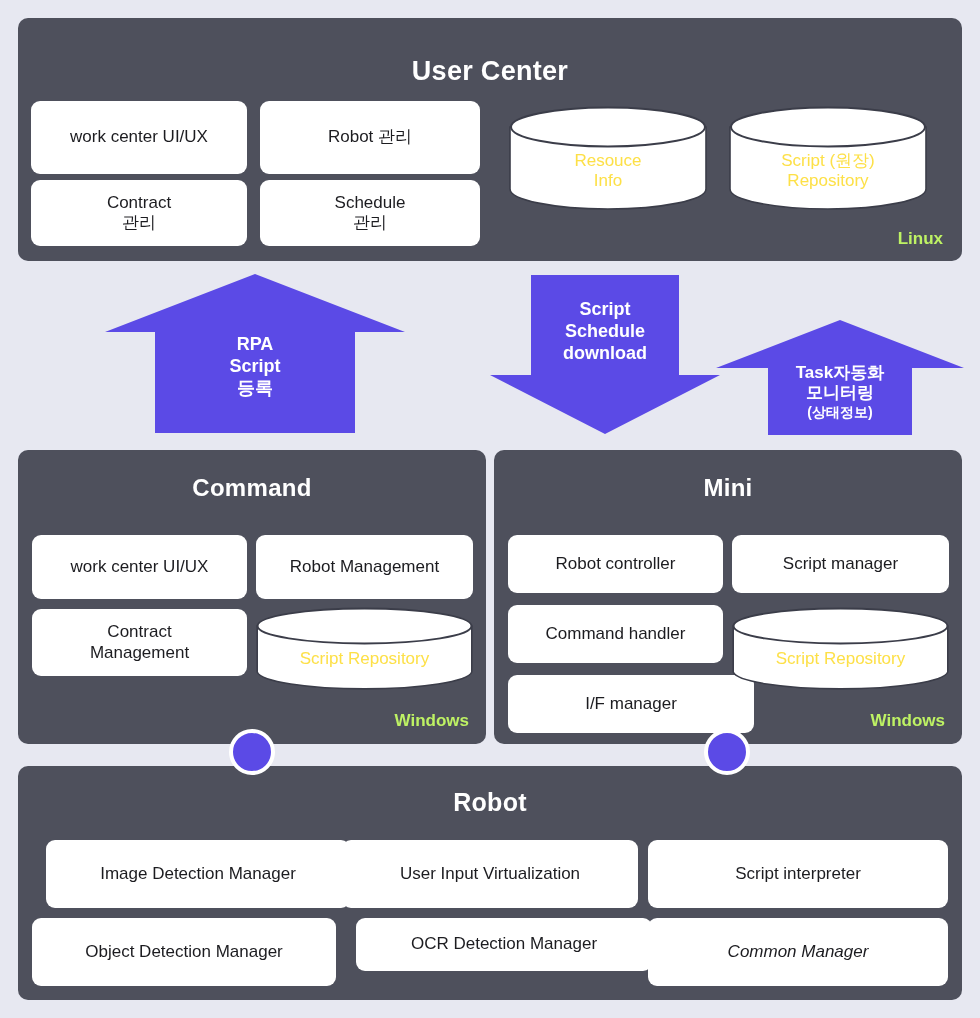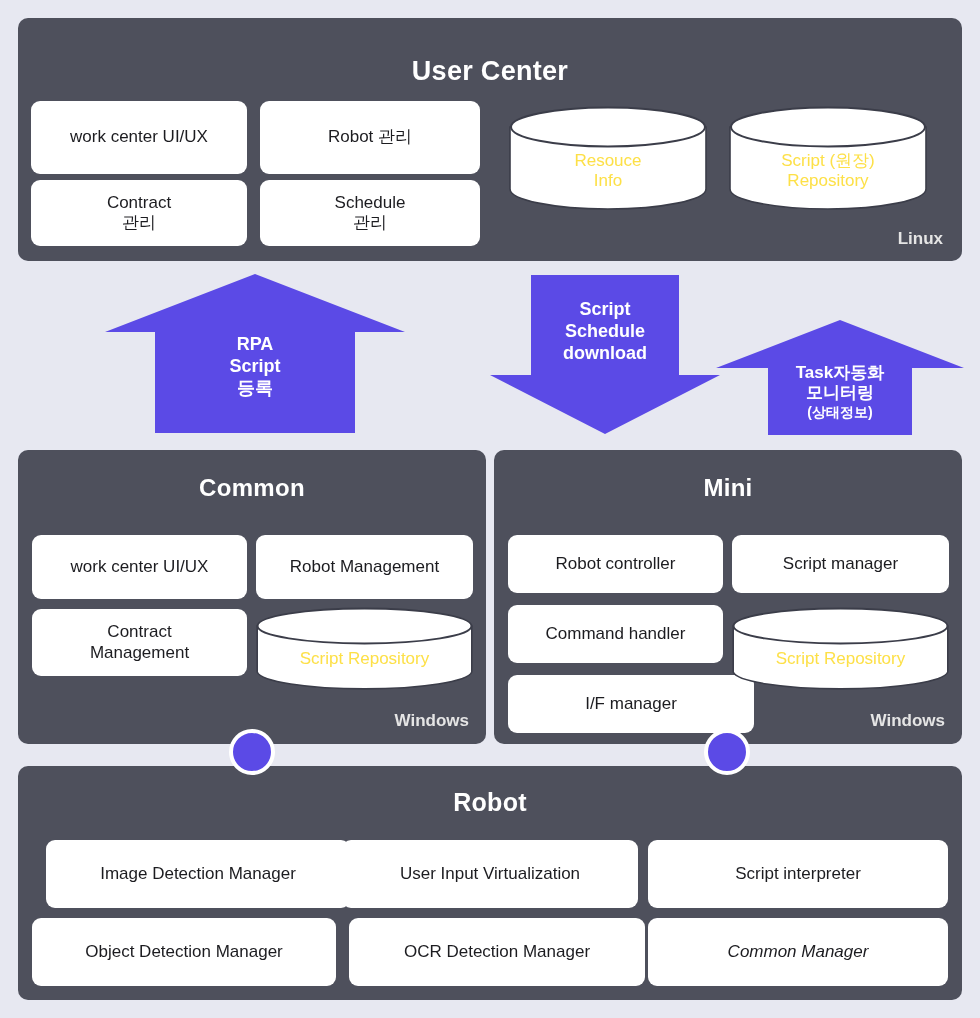--- a/index.html
+++ b/index.html
@@ -20,21 +20,21 @@
   .panel-title {
     position: absolute;
     left: 0; right: 0;
     text-align: center;
     color: #ffffff;
     font-weight: bold;
     letter-spacing: .3px;
   }
   .os-label {
     position: absolute;
-    color: #e5e5e5;
+    color: #bef264;
     font-weight: bold;
     font-size: 17px;
   }
 
   
   .box {
     position: absolute;
     background: #ffffff;
     border-radius: 9px;
     color: #1c1c20;
@@ -149,21 +149,21 @@
       <polygon points="124,0 248,48 196,48 196,115 52,115 52,48 0,48" fill="#5b4ae6"></polygon>
     </svg>
     <div class="arrow-label" style="top:22px; font-size:17px;">
       <span>Task자동화
 모니터링</span>
       <span class="arrow-sub">(상태정보)</span>
     </div>
   </div>
 
   <div class="panel" style="left:18px; top:450px; width:468px; height:294px;">
-    <div class="panel-title" style="top:24px; font-size:24px;">Common</div>
+    <div class="panel-title" style="top:24px; font-size:24px;">Command</div>
 
     <div class="box" style="left:14px; top:85px; width:215px; height:64px;">work center UI/UX</div>
     <div class="box" style="left:238px; top:85px; width:217px; height:64px;">Robot Management</div>
     <div class="box" style="left:14px; top:159px; width:215px; height:67px;">Contract
 Management</div>
 
     <div class="cyl" style="left:238px; top:157px; width:217px; height:84px;">
       <svg viewBox="0 0 217 84" preserveAspectRatio="none" aria-hidden="true">
         <path d="M1.2,19 L1.2,65 A107.5,18 0 0 0 215.8,65 L215.8,19 Z" fill="#ffffff" stroke="#3b3d49" stroke-width="1.6"></path>
         <ellipse cx="108.5" cy="19" rx="107" ry="17.5" fill="#ffffff" stroke="#3b3d49" stroke-width="2"></ellipse>
@@ -194,20 +194,20 @@
   </div>
 
   <div class="panel" style="left:18px; top:766px; width:944px; height:234px;">
     <div class="panel-title" style="top:22px; font-size:25px;">Robot</div>
 
     <div class="box" style="left:28px; top:74px; width:304px; height:68px;">Image Detection Manager</div>
     <div class="box" style="left:324px; top:74px; width:296px; height:68px;">User Input Virtualization</div>
     <div class="box" style="left:630px; top:74px; width:300px; height:68px;">Script interpreter</div>
 
     <div class="box" style="left:14px; top:152px; width:304px; height:68px;">Object Detection Manager</div>
-    <div class="box" style="left:331px; top:152px; width:296px; height:68px;">OCR Detection Manager</div>
+    <div class="box" style="left:338px; top:152px; width:296px; height:53px;">OCR Detection Manager</div>
     <div class="box" style="left:630px; top:152px; width:300px; height:68px;font-style:italic;">Common Manager</div>
   </div>
 
   <div class="node" style="left:229px; top:729px;"></div>
   <div class="node" style="left:704px; top:729px;"></div>
 
 </div>
 
 </body></html>

